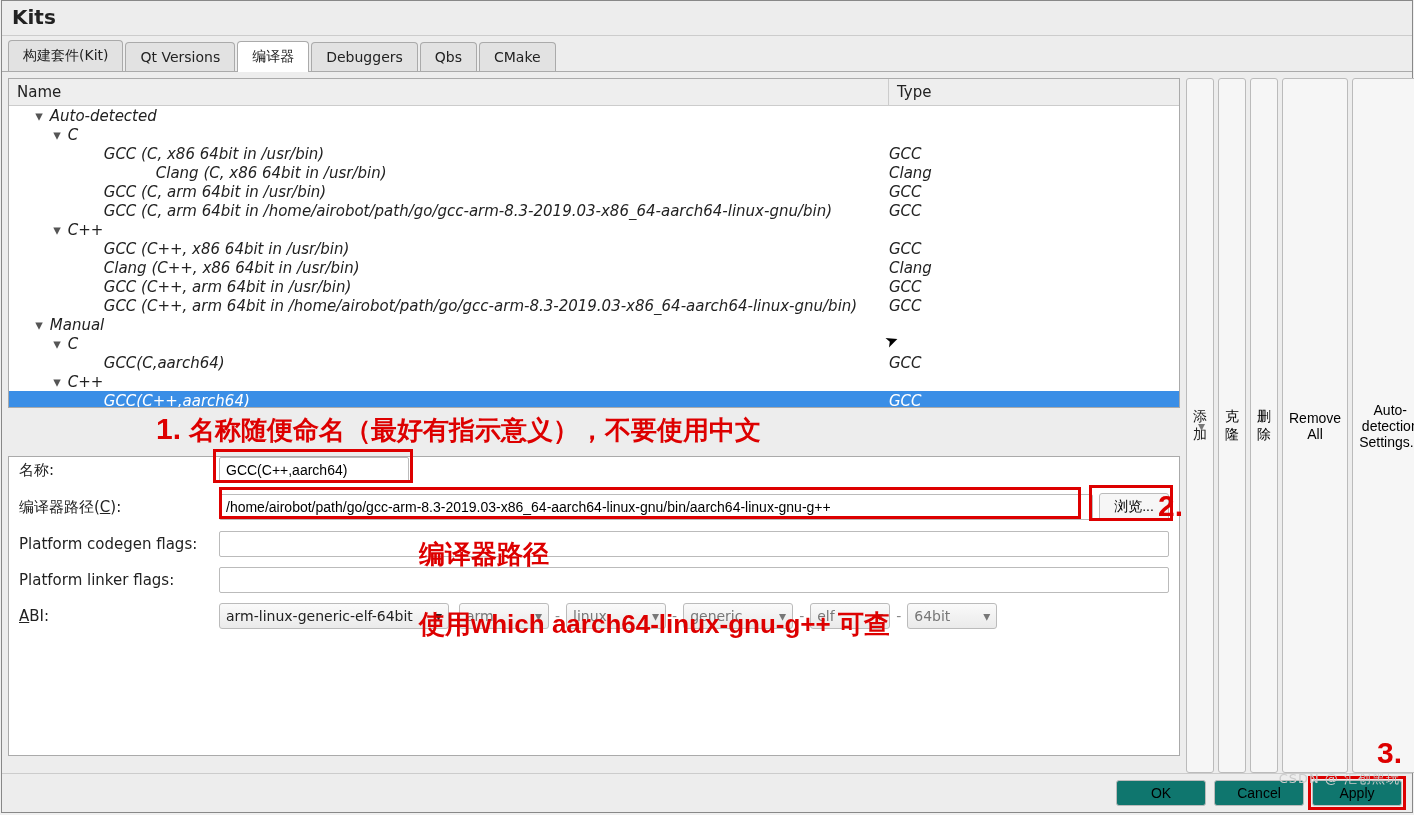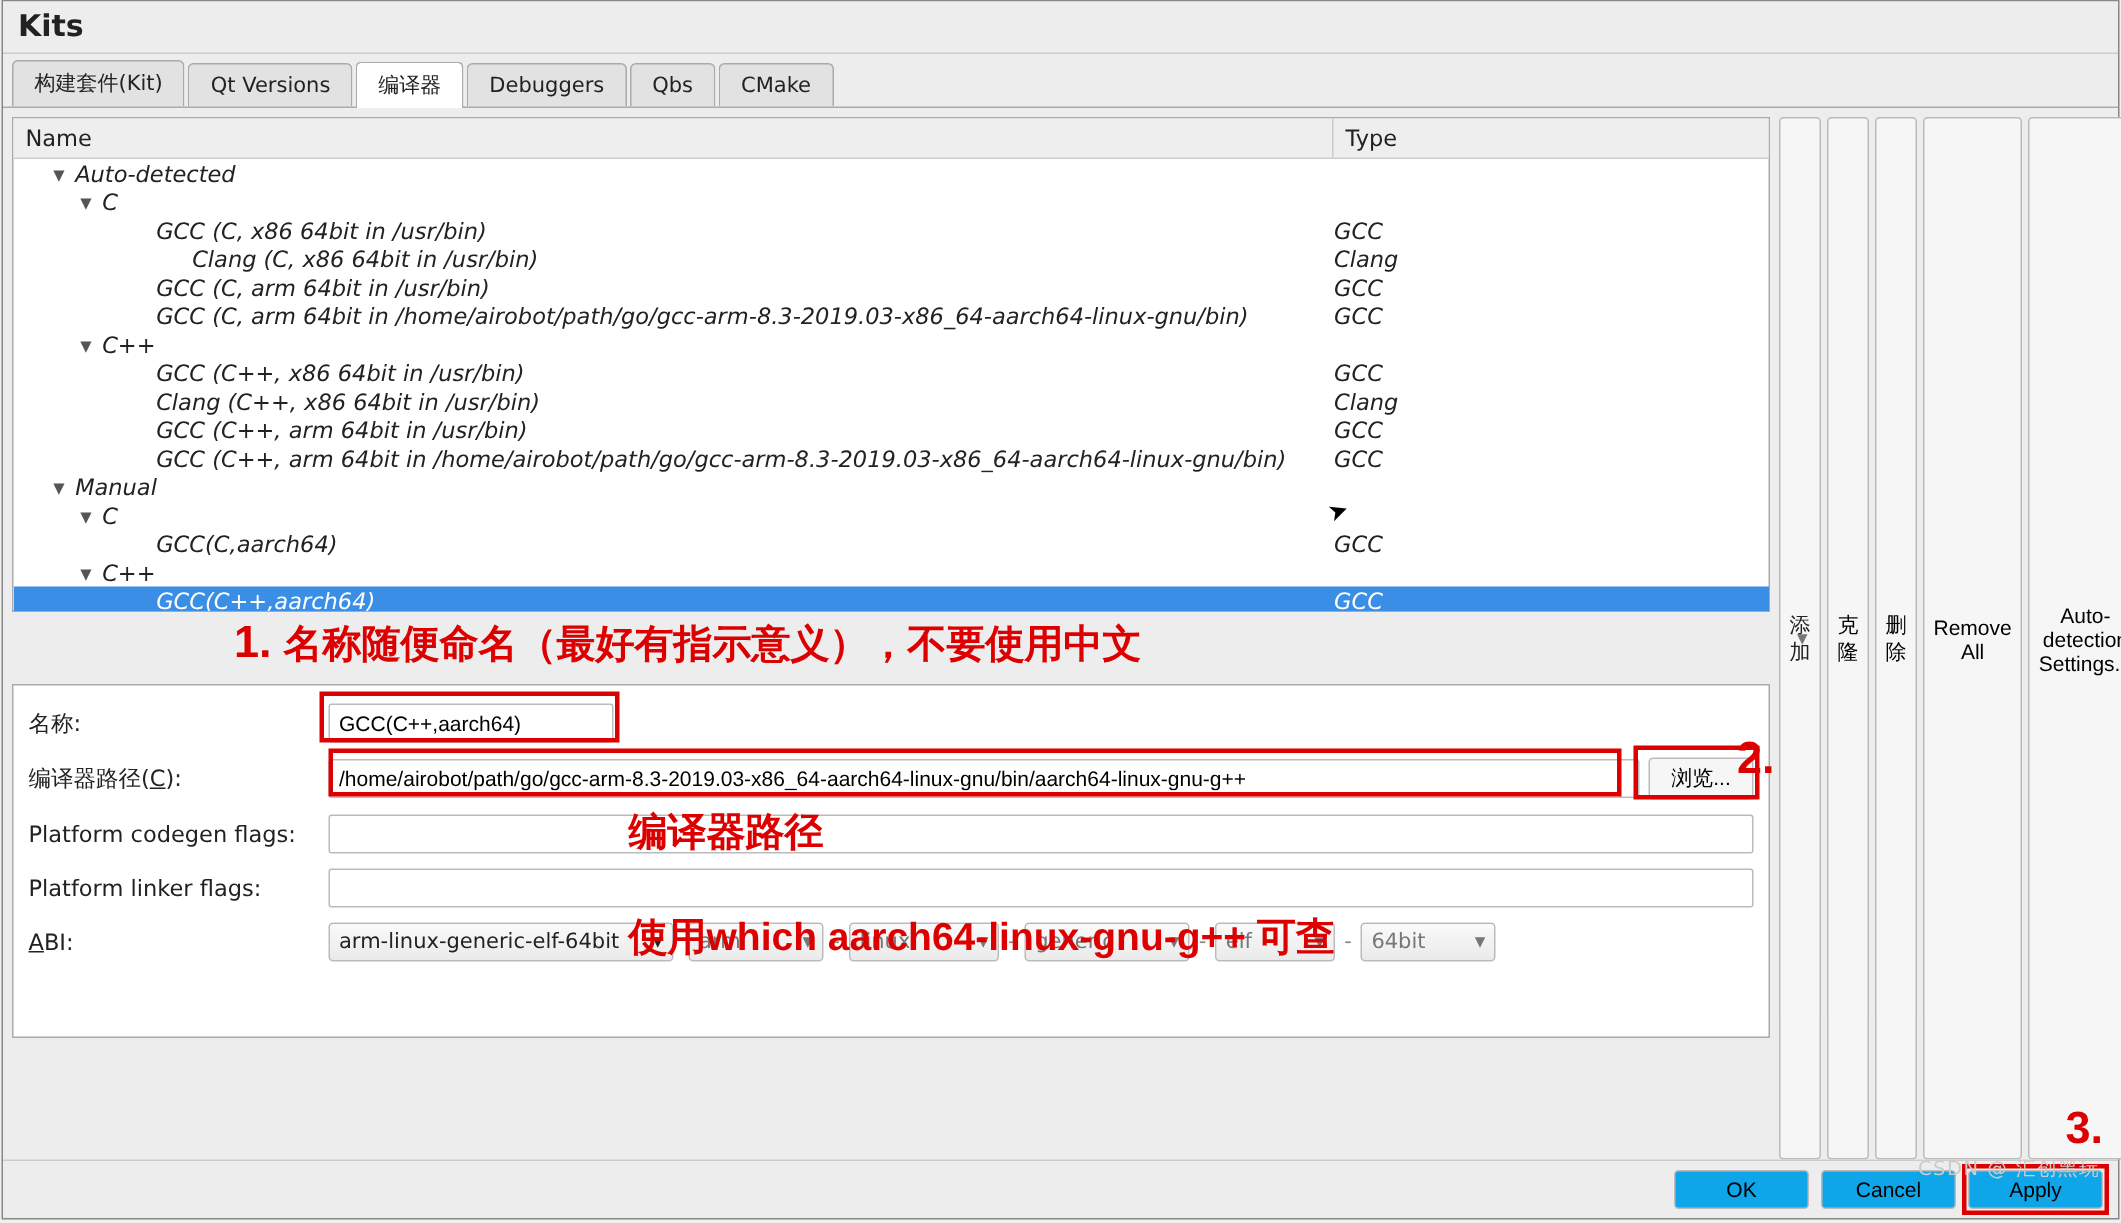--- a/index.html
+++ b/index.html
@@ -120,22 +120,22 @@
     top: 225px;
     font-size: 16px;
     color: #000;
     pointer-events: none;
     transform: rotate(-20deg);
   }
   .detail-panel {
     border: 1px solid #aaa;
     background: #fff;
     margin-top: 48px;
-    padding: 12px 10px;
-    height: 236px;
+    padding: 0 10px;
+    height: 300px;
     position: relative;
   }
   .form-row {
     display: flex;
     align-items: center;
     margin-bottom: 10px;
   }
   .form-label { width: 200px; font-size: 15px; }
   .form-label u { text-decoration: underline; }
   .text-input {
@@ -182,21 +182,21 @@
     display: flex;
     justify-content: flex-end;
     gap: 8px;
     padding: 6px 10px 6px 6px;
     border-top: 1px solid #ccc;
     background: #ededed;
   }
   .foot-btn {
     min-width: 90px;
     padding: 4px 20px;
-    background: #0ea5e9;
+    background: #0f766e;
     border: 1px solid #bbb;
     border-radius: 3px;
     font-size: 14px;
     cursor: pointer;
   }
   .redbox { border: 3px solid #d00; }
   .watermark {
     position:absolute; right:12px; bottom:24px;
     color:#ccc; font-size:13px; letter-spacing:1px;
     pointer-events:none;
@@ -232,21 +232,21 @@
             </div>
             <div class="row">
               <div class="nm" style="padding-left: 42px;"><span class="tw">▾</span><span> C</span></div>
               <div class="tp"></div>
             </div>
             <div class="row">
               <div class="nm" style="padding-left: 78px;"><span class="tw"></span><span> GCC (C, x86 64bit in /usr/bin)</span></div>
               <div class="tp">GCC</div>
             </div>
             <div class="row">
-              <div class="nm" style="padding-left: 102px;"><span class="tw"></span><span> Clang (C, x86 64bit in /usr/bin)</span></div>
+              <div class="nm" style="padding-left: 102px; margin-left: 28px;"><span class="tw"></span><span> Clang (C, x86 64bit in /usr/bin)</span></div>
               <div class="tp">Clang</div>
             </div>
             <div class="row">
               <div class="nm" style="padding-left: 78px; margin-top: 12px;"><span class="tw"></span><span> GCC (C, arm 64bit in /usr/bin)</span></div>
               <div class="tp">GCC</div>
             </div>
             <div class="row">
               <div class="nm" style="padding-left: 78px;"><span class="tw"></span><span> GCC (C, arm 64bit in /home/airobot/path/go/gcc-arm-8.3-2019.03-x86_64-aarch64-linux-gnu/bin)</span></div>
               <div class="tp">GCC</div>
             </div>

